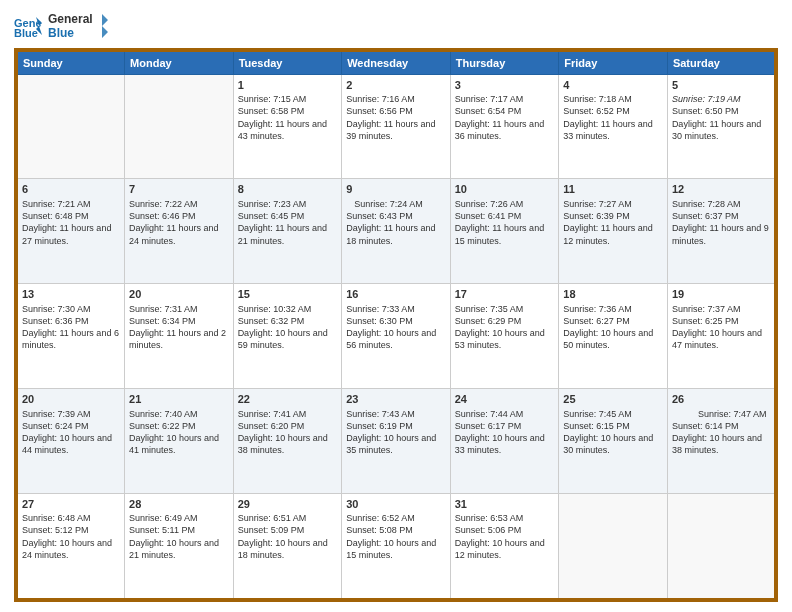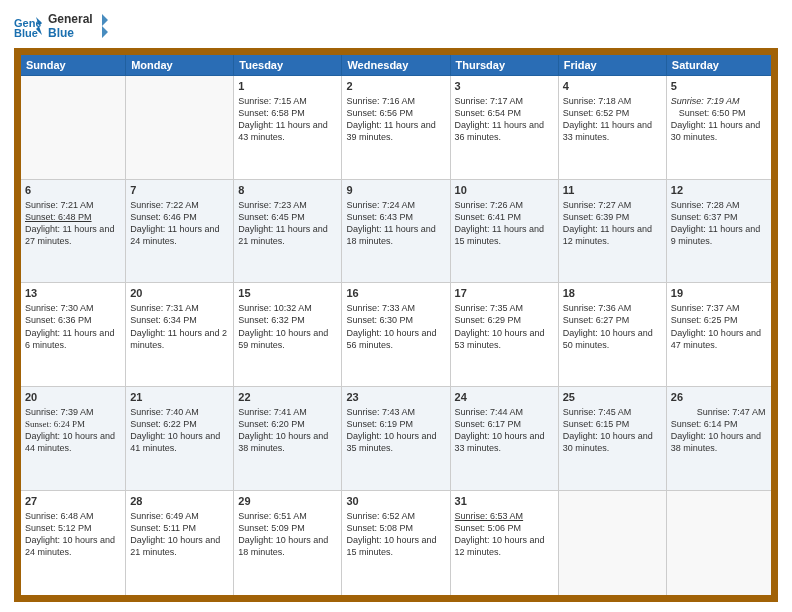--- a/index.html
+++ b/index.html
@@ -39,21 +39,21 @@
       font-size: 26px;
       font-weight: normal;
       color: #333;
     }
     .location {
       font-size: 13px;
       color: #555;
     }
     .calendar {
       flex: 1;
-      border: 7px solid #a16207;
+      border: 4px solid #a16207;
       border-collapse: collapse;
       width: 100%;
       table-layout: fixed;
     }
     .calendar th {
       background-color: #2a6db5;
       color: #fff;
       font-size: 11px;
       font-weight: bold;
       padding: 4px 5px;
@@ -146,46 +146,46 @@
           </td>
           <td class="row-normal">
             <span class="day-num">4</span>
             <span style="display: block;">Sunrise: 7:18 AM</span>
             <span style="display: block;">Sunset: 6:52 PM</span>
             <span style="display: block;">Daylight: 11 hours and 33 minutes.</span>
           </td>
           <td class="row-normal">
             <span class="day-num">5</span>
             <span style="display: block; font-style: italic;">Sunrise: 7:19 AM</span>
-            <span style="display: block; margin-left: 8px;">Sunset: 6:50 PM</span>
+            <span style="display: block;">Sunset: 6:50 PM</span>
             <span style="display: block;">Daylight: 11 hours and 30 minutes.</span>
           </td>
         </tr>
         <tr>
           <td class="row-alt">
             <span class="day-num">6</span>
             <span style="display: block;">Sunrise: 7:21 AM</span>
-            <span style="display: block; text-decoration: underline;">Sunset: 6:48 PM</span>
+            <span style="display: block;">Sunset: 6:48 PM</span>
             <span style="display: block;">Daylight: 11 hours and 27 minutes.</span>
           </td>
           <td class="row-alt">
             <span class="day-num">7</span>
             <span style="display: block;">Sunrise: 7:22 AM</span>
             <span style="display: block;">Sunset: 6:46 PM</span>
             <span style="display: block;">Daylight: 11 hours and 24 minutes.</span>
           </td>
           <td class="row-alt">
             <span class="day-num">8</span>
             <span style="display: block;">Sunrise: 7:23 AM</span>
             <span style="display: block;">Sunset: 6:45 PM</span>
             <span style="display: block;">Daylight: 11 hours and 21 minutes.</span>
           </td>
           <td class="row-alt">
             <span class="day-num">9</span>
-            <span style="display: block;">Sunrise: 7:24 AM</span>
+            <span style="display: block; margin-left: 8px;">Sunrise: 7:24 AM</span>
             <span style="display: block;">Sunset: 6:43 PM</span>
             <span style="display: block;">Daylight: 11 hours and 18 minutes.</span>
           </td>
           <td class="row-alt">
             <span class="day-num">10</span>
             <span style="display: block;">Sunrise: 7:26 AM</span>
             <span style="display: block;">Sunset: 6:41 PM</span>
             <span style="display: block;">Daylight: 11 hours and 15 minutes.</span>
           </td>
           <td class="row-alt">
@@ -242,21 +242,21 @@
             <span class="day-num">19</span>
             <span style="display: block;">Sunrise: 7:37 AM</span>
             <span style="display: block;">Sunset: 6:25 PM</span>
             <span style="display: block;">Daylight: 10 hours and 47 minutes.</span>
           </td>
         </tr>
         <tr>
           <td class="row-alt">
             <span class="day-num">20</span>
             <span style="display: block;">Sunrise: 7:39 AM</span>
-            <span style="display: block; font-family: Liberation Serif, serif;">Sunset: 6:24 PM</span>
+            <span style="display: block;">Sunset: 6:24 PM</span>
             <span style="display: block;">Daylight: 10 hours and 44 minutes.</span>
           </td>
           <td class="row-alt">
             <span class="day-num">21</span>
             <span style="display: block;">Sunrise: 7:40 AM</span>
             <span style="display: block;">Sunset: 6:22 PM</span>
             <span style="display: block;">Daylight: 10 hours and 41 minutes.</span>
           </td>
           <td class="row-alt">
             <span class="day-num">22</span>
@@ -309,21 +309,21 @@
             <span style="display: block;">Daylight: 10 hours and 18 minutes.</span>
           </td>
           <td class="row-normal">
             <span class="day-num">30</span>
             <span style="display: block;">Sunrise: 6:52 AM</span>
             <span style="display: block;">Sunset: 5:08 PM</span>
             <span style="display: block;">Daylight: 10 hours and 15 minutes.</span>
           </td>
           <td class="row-normal">
             <span class="day-num">31</span>
-            <span style="display: block; text-decoration: underline;">Sunrise: 6:53 AM</span>
+            <span style="display: block;">Sunrise: 6:53 AM</span>
             <span style="display: block;">Sunset: 5:06 PM</span>
             <span style="display: block;">Daylight: 10 hours and 12 minutes.</span>
           </td>
           <td class="empty"></td>
           <td class="empty"></td>
         </tr>
       </tbody>
   </table>
 </div>
 

